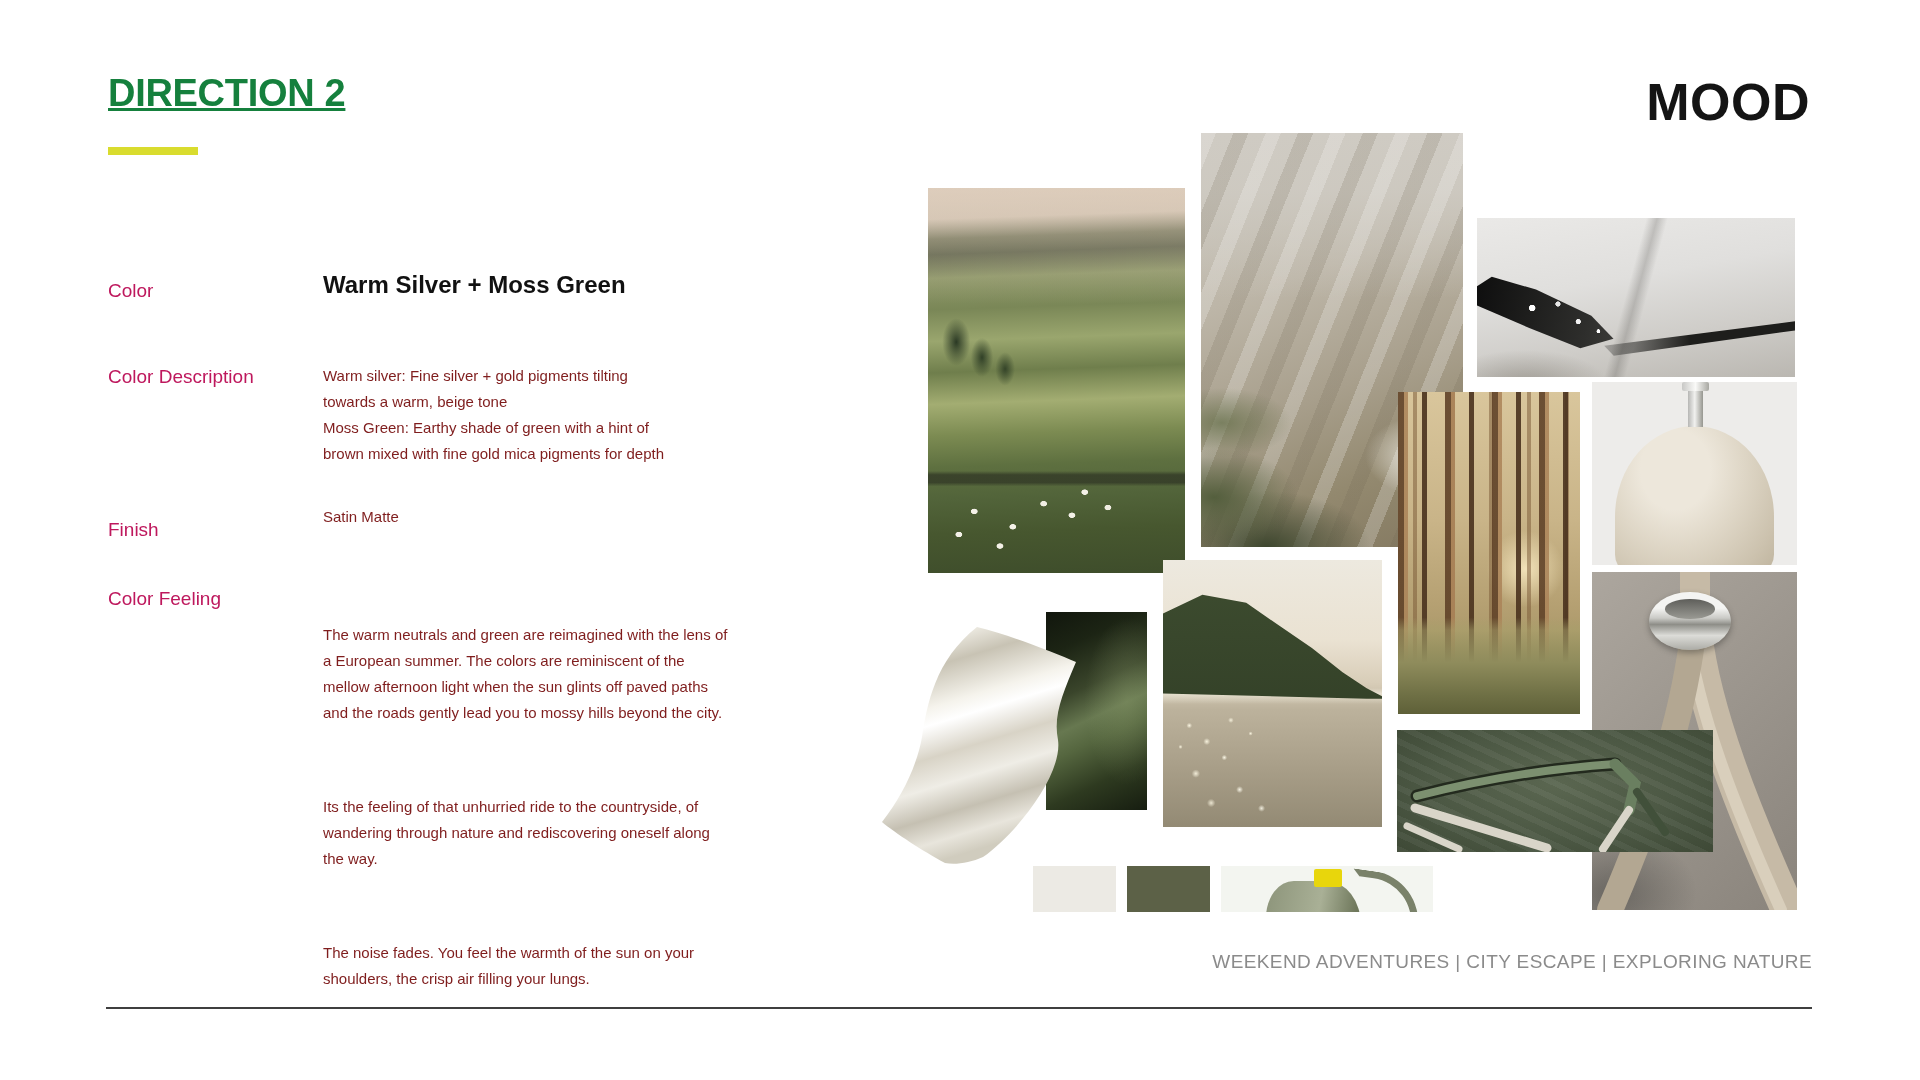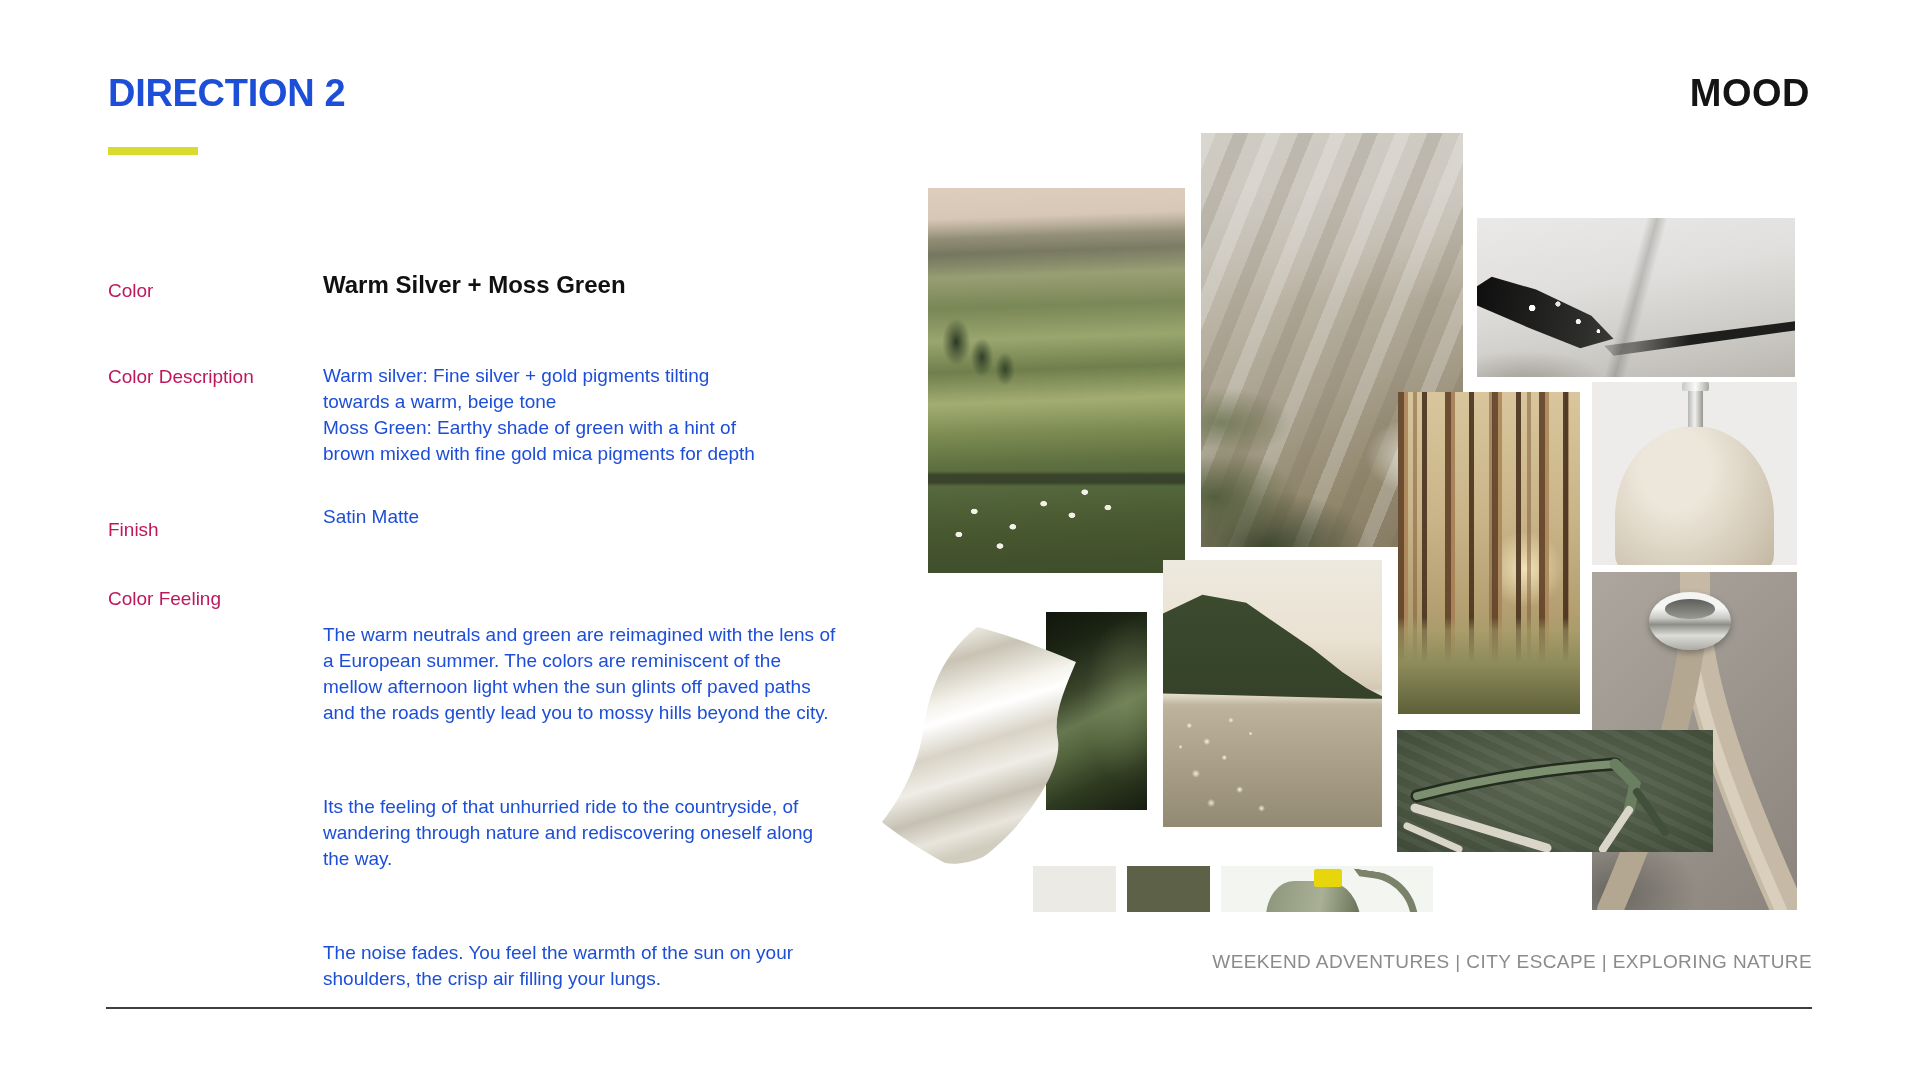--- a/index.html
+++ b/index.html
@@ -2,28 +2,28 @@
 <html><head>
 <meta charset="utf-8">
 <style>
   * { margin:0; padding:0; box-sizing:border-box; }
   html,body { width:1920px; height:1080px; background:#fff; overflow:hidden;
               font-family:"Liberation Sans", sans-serif; }
   .slide { position:relative; width:1920px; height:1080px; background:#ffffff; }
 
   
   .title { position:absolute; left:108px; top:72px; font-size:38px; font-weight:800;
-           color:#1d4ed8; letter-spacing:-0.3px; }
+           color:#15803d; letter-spacing:-0.3px;text-decoration:underline; }
   .accent-bar { position:absolute; left:108px; top:147px; width:90px; height:8px; background:#D9DC2E; }
-  .mood { position:absolute; right:110px; top:72px; font-size:38px; font-weight:800;
+  .mood { position:absolute; right:110px; top:72px; font-size:52px; font-weight:800;
           color:#141414; letter-spacing:0.5px; }
 
   
   .row-label { position:absolute; left:108px; font-size:19px; color:#be185d; }
-  .row-value { position:absolute; left:323px; font-size:19px; color:#1d4ed8; line-height:26px;
+  .row-value { position:absolute; left:323px; font-size:15px; color:#7f1d1d; line-height:26px;
                white-space:pre-line; }
   .lbl-color { top:280px; } .val-color { top:272px; font-size:24px; font-weight:700; color:#111; white-space:normal; }
   .lbl-desc  { top:366px; } .val-desc  { top:363px; }
   .lbl-finish{ top:519px; } .val-finish{ top:504px; }
   .lbl-feel  { top:588px; } .val-feel  { top:584px; }
   .val-feel p { margin:12px 0 30px 0; white-space:pre-line; }
 
   
   .footer-tags { position:absolute; right:108px; top:951px; font-size:19px; color:#8B8B8B;
                  letter-spacing:0.4px; }

